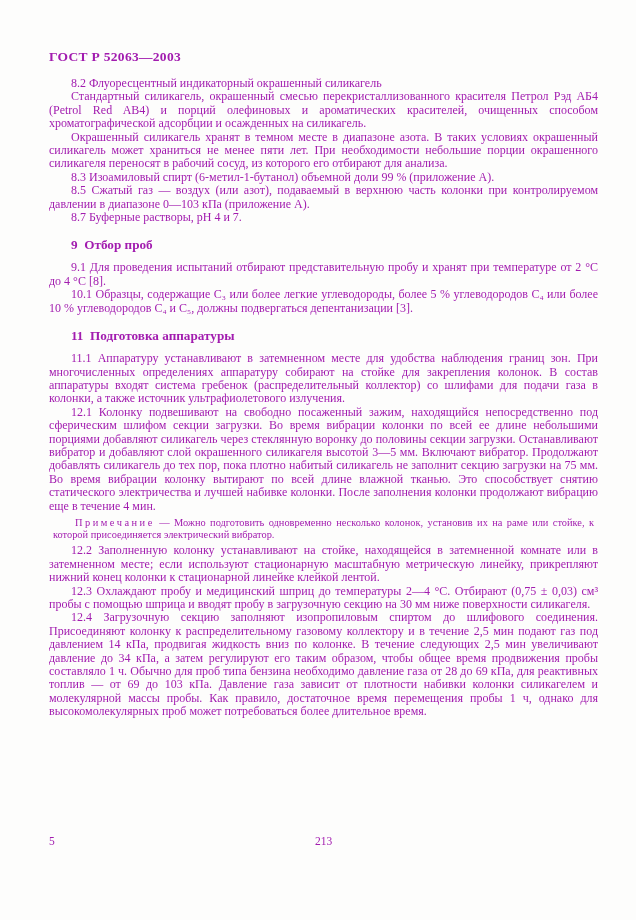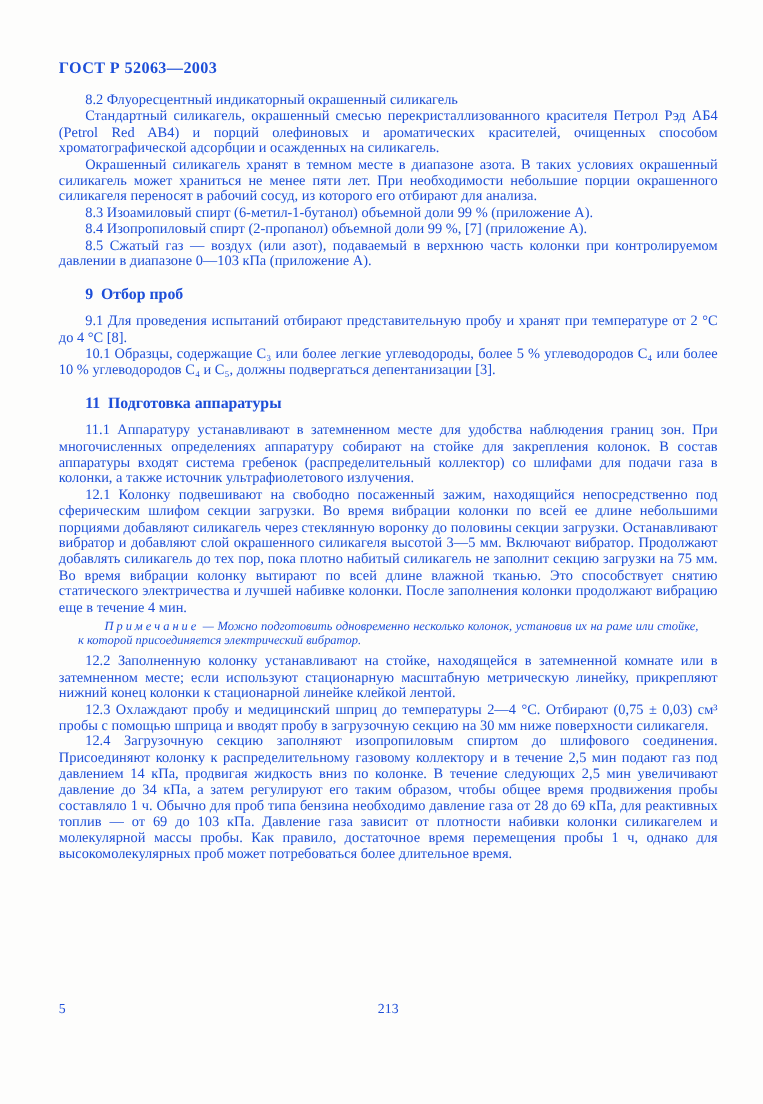--- a/index.html
+++ b/index.html
@@ -6,21 +6,21 @@
     margin: 0;
     padding: 0;
     background: #ffffff;
   }
   .page {
     position: relative;
     width: 636px;
     height: 920px;
     background: #fdfdfc;
     font-family: "Liberation Serif", "DejaVu Serif", serif;
-    color: #1d4ed8;
+    color: #a21caf;
     overflow: hidden;
   }
   .running-head {
     position: absolute;
     left: 49px;
     top: 49px;
     font-size: 13.5px;
     font-weight: bold;
     letter-spacing: 0.3px;
     white-space: pre;
@@ -43,22 +43,21 @@
     font-size: 13.2px;
     line-height: 15px;
     margin: 13px 0 9px 22px;
     text-align: left;
     white-space: pre-wrap;
   }
   .note {
     font-size: 10.4px;
     line-height: 11.7px;
     text-indent: 22px;
-    margin: 4px 16px;
-    font-style: italic;
+    margin: 4px 4px;
   }
   .note-label {
     letter-spacing: 2.5px;
   }
   .footer {
     position: absolute;
     left: 49px;
     top: 835px;
     width: 549px;
     font-size: 11.5px;
@@ -80,22 +79,22 @@
 <body>
 
 <div class="page">
   <div class="running-head">ГОСТ Р 52063—2003</div>
 
   <main class="body-area">
       <div class="para">8.2 Флуоресцентный индикаторный окрашенный силикагель</div>
       <div class="para">Стандартный силикагель, окрашенный смесью перекристаллизованного красителя Петрол Рэд АБ4 (Petrol Red AB4) и порций олефиновых и ароматических красителей, очищенных способом хроматографической адсорбции и осажденных на силикагель.</div>
       <div class="para">Окрашенный силикагель хранят в темном месте в диапазоне азота. В таких условиях окрашенный силикагель может храниться не менее пяти лет. При необходимости небольшие порции окрашенного силикагеля переносят в рабочий сосуд, из которого его отбирают для анализа.</div>
       <div class="para">8.3 Изоамиловый спирт (6-метил-1-бутанол) объемной доли 99 % (приложение А).</div>
-      <div class="para">8.4 Изопропиловый спирт (2-пропанол) объемной доли 99 %, [7] (приложение А).</div>
       <div class="para">8.5 Сжатый газ — воздух (или азот), подаваемый в верхнюю часть колонки при контролируемом давлении в диапазоне 0—103 кПа (приложение А).</div>
+      <div class="para">8.7 Буферные растворы, pH 4 и 7.</div>
       <div class="heading">9  Отбор проб</div>
       <div class="para">9.1 Для проведения испытаний отбирают представительную пробу и хранят при температуре от 2 °С до 4 °С [8].</div>
       <div class="para">10.1 Образцы, содержащие C₃ или более легкие углеводороды, более 5 % углеводородов C₄ или более 10 % углеводородов C₄ и C₅,  должны подвергаться депентанизации [3].</div>
       <div class="heading">11  Подготовка аппаратуры</div>
       <div class="para">11.1 Аппаратуру устанавливают в затемненном месте для удобства наблюдения границ зон. При многочисленных определениях аппаратуру собирают на стойке для закрепления колонок. В состав аппаратуры входят система гребенок (распределительный коллектор) со шлифами для подачи газа в колонки, а также источник ультрафиолетового излучения.</div>
       <div class="para">12.1 Колонку подвешивают на свободно посаженный зажим, находящийся непосредственно под сферическим шлифом секции загрузки. Во время вибрации колонки по всей ее длине небольшими порциями добавляют силикагель через стеклянную воронку до половины секции загрузки. Останавливают вибратор и добавляют слой окрашенного силикагеля высотой 3—5 мм. Включают вибратор. Продолжают добавлять силикагель до тех пор, пока плотно набитый силикагель не заполнит секцию загрузки на 75 мм. Во время вибрации колонку вытирают по всей длине влажной тканью. Это способствует снятию статического электричества и лучшей набивке колонки. После заполнения колонки продолжают вибрацию еще в течение 4 мин.</div>
       <div class="note"><span class="note-label">Примечание</span> <span>— Можно подготовить одновременно несколько колонок, установив их на раме или стойке, к которой присоединяется электрический вибратор.</span></div>
       <div class="para">12.2 Заполненную колонку устанавливают на стойке, находящейся в затемненной комнате или в затемненном месте; если используют стационарную масштабную метрическую линейку, прикрепляют нижний конец колонки к стационарной линейке клейкой лентой.</div>
       <div class="para">12.3 Охлаждают пробу и медицинский шприц до температуры 2—4 °С. Отбирают (0,75 ± 0,03) см³ пробы с помощью шприца и вводят пробу в загрузочную секцию на 30 мм ниже поверхности силикагеля.</div>
       <div class="para">12.4 Загрузочную секцию заполняют изопропиловым спиртом до шлифового соединения. Присоединяют колонку к распределительному газовому коллектору и в течение 2,5 мин подают газ под давлением 14 кПа, продвигая жидкость вниз по колонке. В течение следующих 2,5 мин увеличивают давление до 34 кПа, а затем регулируют его таким образом, чтобы общее время продвижения пробы составляло 1 ч. Обычно для проб типа бензина необходимо давление газа от 28 до 69 кПа, для реактивных топлив — от 69 до 103 кПа. Давление газа зависит от плотности набивки колонки силикагелем и молекулярной массы пробы. Как правило, достаточное время перемещения пробы 1 ч, однако для высокомолекулярных проб может потребоваться более длительное время.</div>

